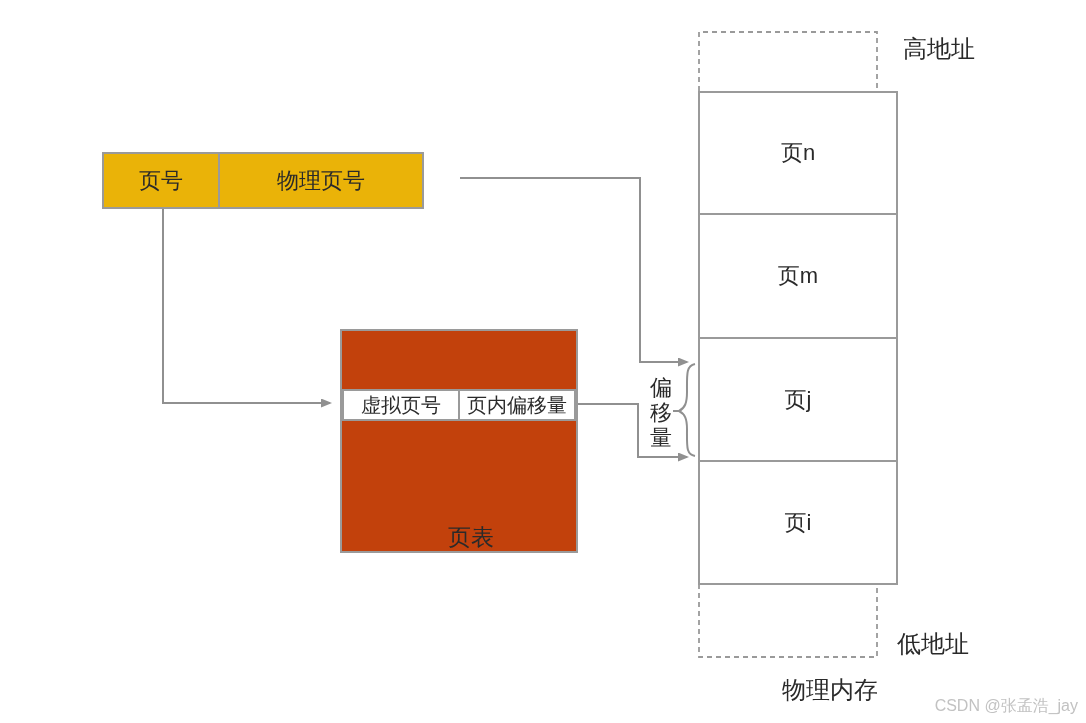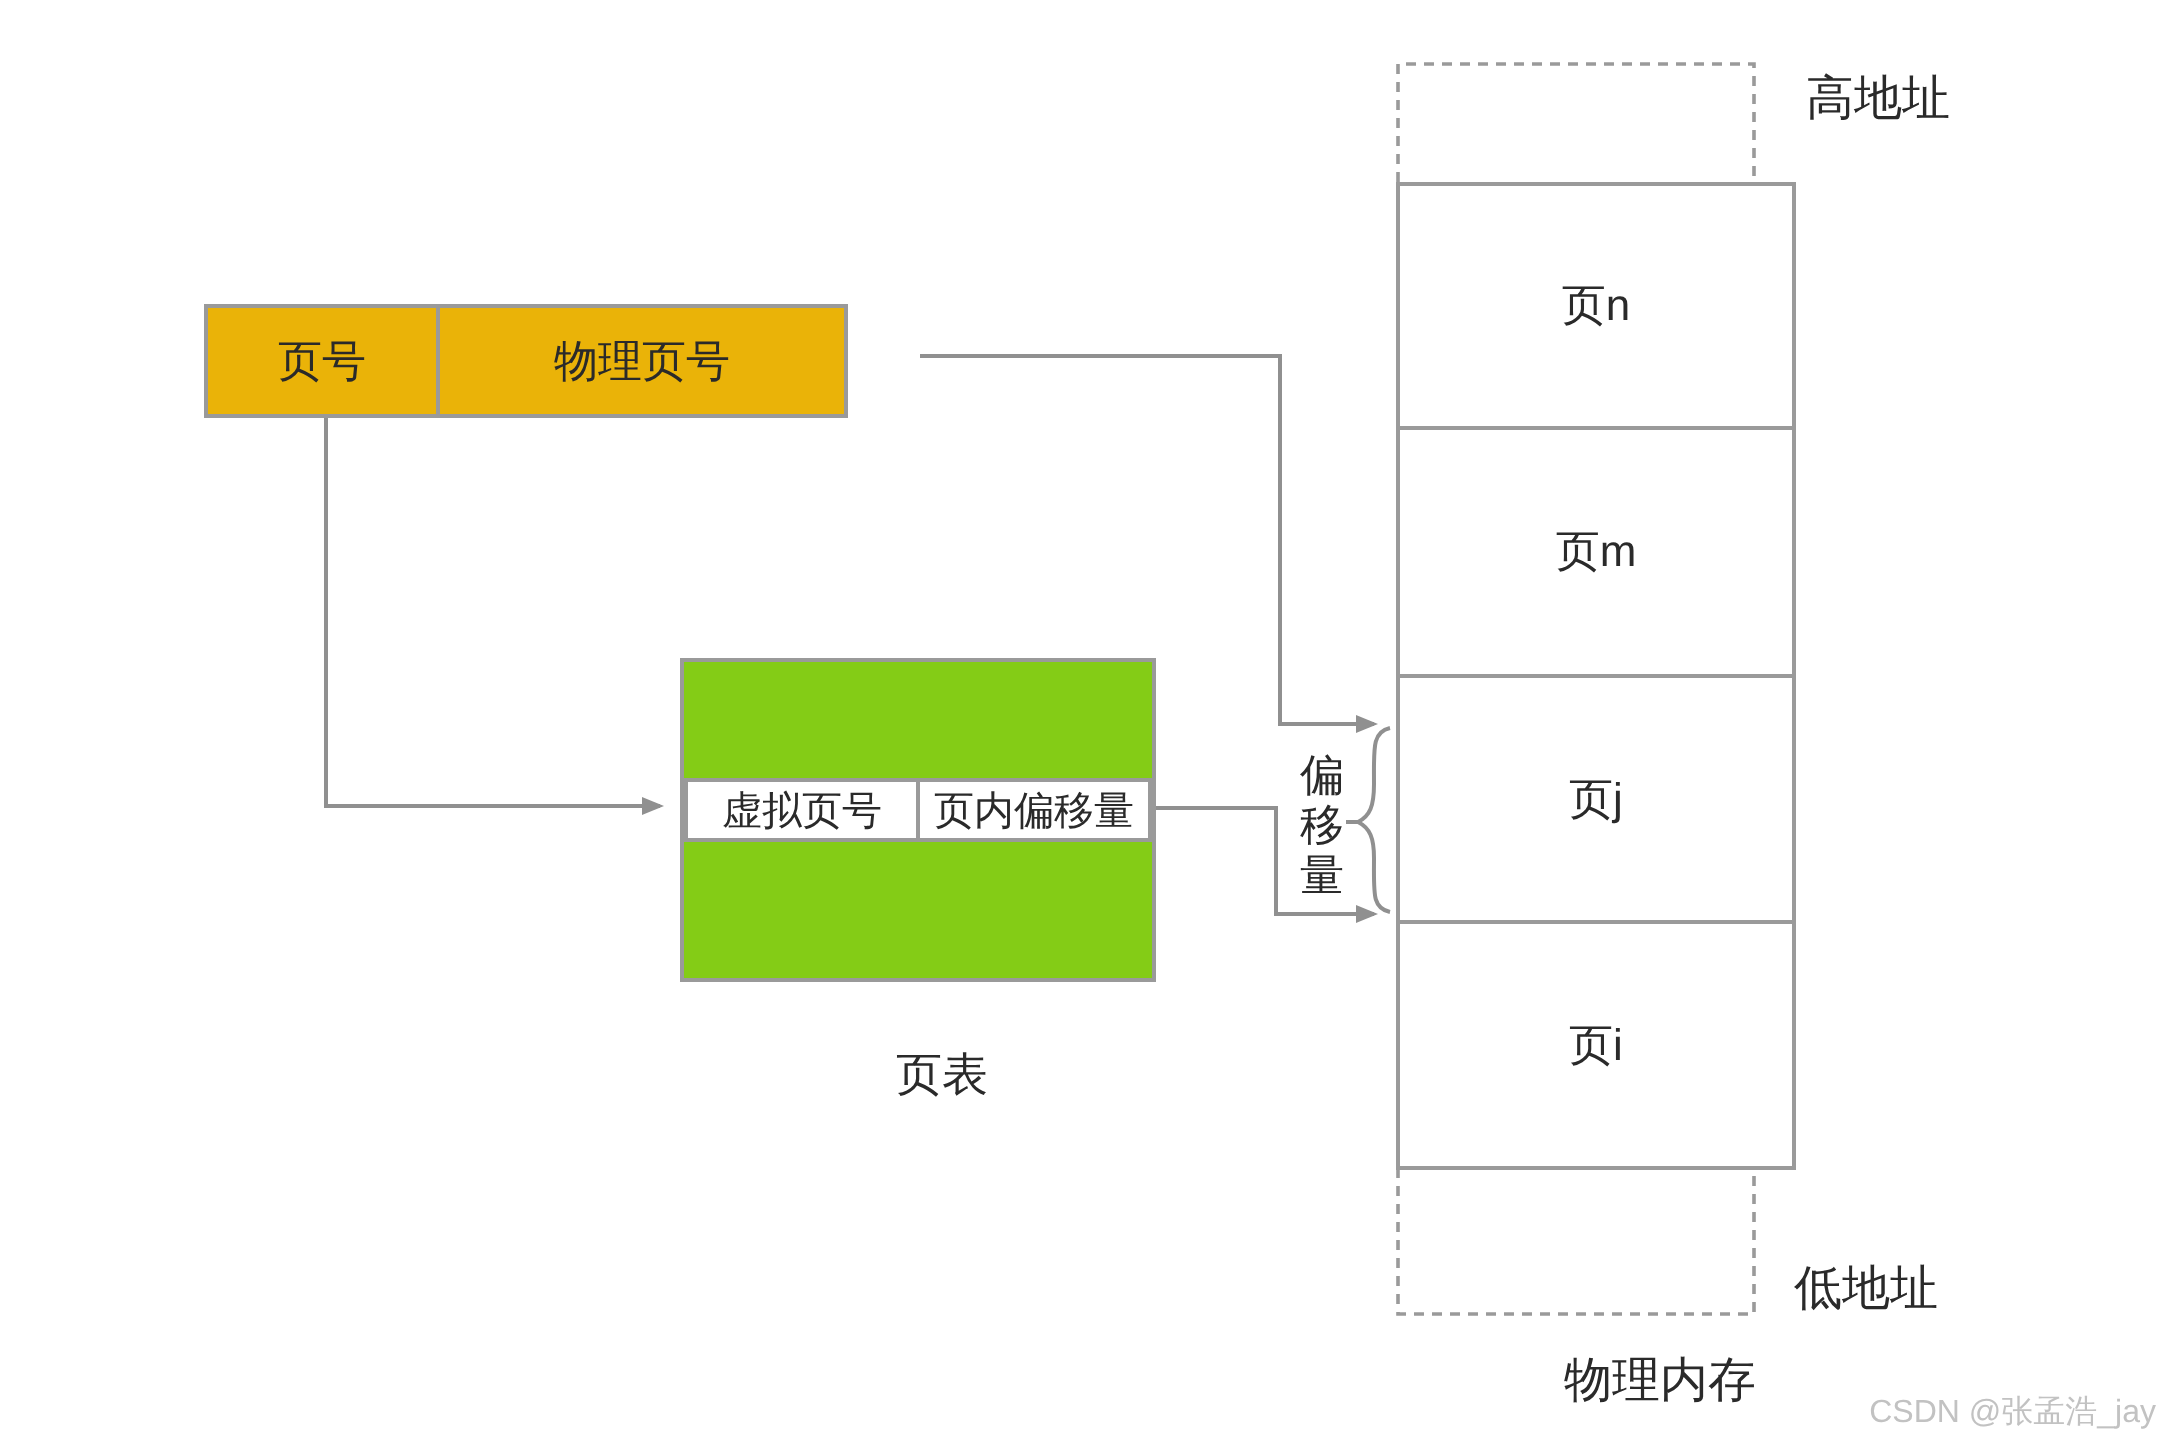--- a/index.html
+++ b/index.html
@@ -32,22 +32,22 @@
     font-size: 22px;
     color: #2a2a2a;
   }
   .va-cell-page { width: 116px; border-right: 2px solid #9a9a9a; }
   .va-cell-offset { flex: 1; }
 
   
   .ptable {
     position: absolute;
     left: 340px; top: 329px;
-    width: 238px; height: 162px;
-    background: #84cc16;
+    width: 238px; height: 224px;
+    background: #c2410c;
     border: 2px solid #9a9a9a;
   }
   .ptable-row {
     position: absolute;
     left: 0; top: 58px;
     width: 234px; height: 32px;
     display: flex;
   }
   .pt-cell {
     background: #ffffff;

